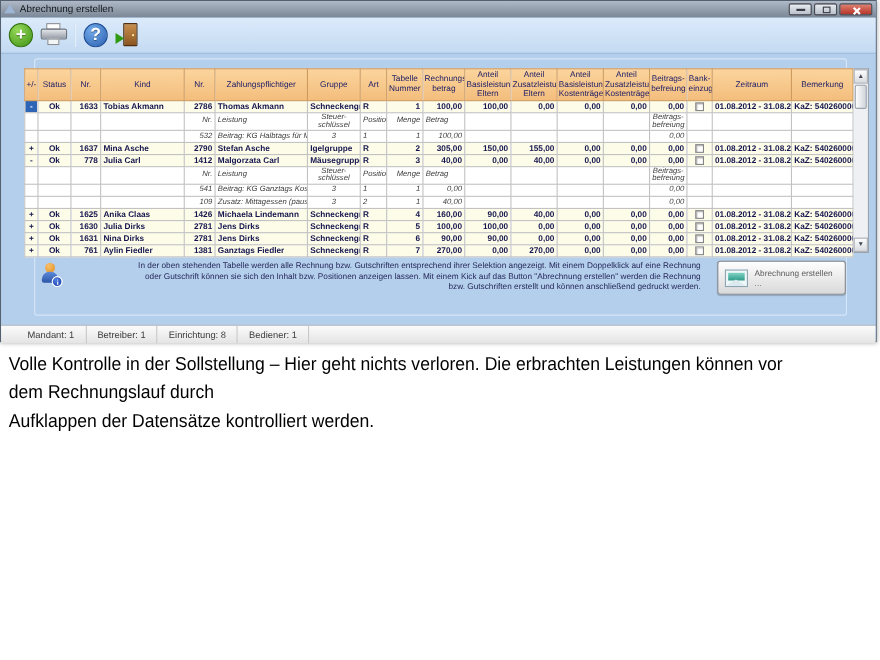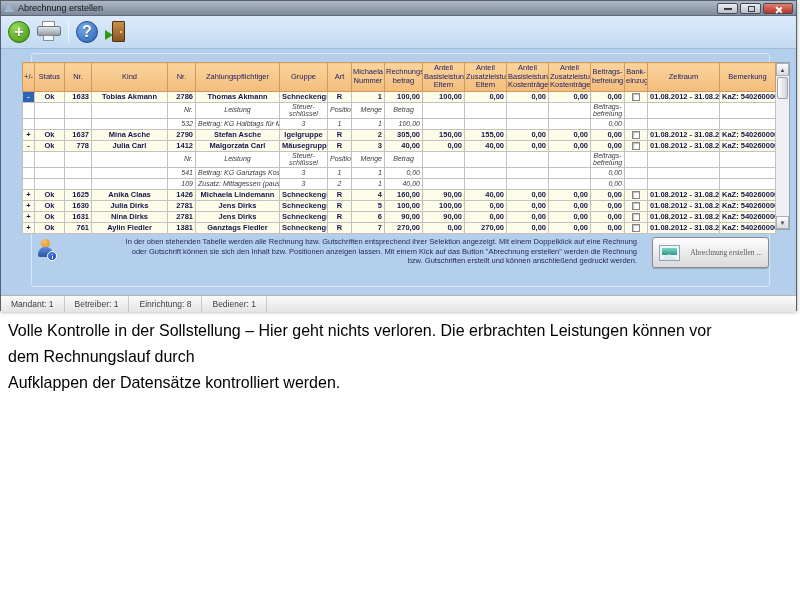--- a/index.html
+++ b/index.html
@@ -52,21 +52,21 @@
   .table-wrap { position:absolute; left:21px; top:13px; display:flex; }
   table.grid { border-collapse:collapse; table-layout:fixed; width:754px; background:#fff;
                border:1px solid #7a7a7a; }
   .grid th, .grid td { border:1px solid #c2c2c2; font-size:7.5px; padding:0 2px; overflow:hidden;
                        white-space:nowrap; color:#14144e; height:11px; }
   .grid th { background:linear-gradient(#fbd49c,#f3bd7c); border-color:#cf9a5d; color:#1b1b66;
              font-weight:normal; white-space:normal; text-align:center; line-height:8.5px; height:28px; padding:1px; }
   tr.main td { background:#fcfce9; font-weight:bold; }
   tr.dh td, tr.di td { background:#fff; font-style:italic; font-weight:normal; color:#3c3c3c; font-size:7px; }
   tr.dh td { height:16px; white-space:normal; line-height:7.5px; vertical-align:middle; }
-  td.ar { text-align:right; } td.ac { text-align:center;margin-top:36px; } td.al { text-align:center;margin-left:16px; }
+  td.ar { text-align:right; } td.ac { text-align:center;margin-top:36px; } td.al { text-align:left;margin-left:16px; }
   td.expand { text-align:center; font-weight:bold; }
   td.expand.sel { background:#2e64b5 !important; color:#fff; }
   .cbx { width:8px; height:8px; margin:0 auto; background:#fff; border:1px solid #858585;
          box-shadow:inset 1px 1px 1px rgba(0,0,0,.25); }
 
   .vscroll { width:14px; height:168px; background:#eef0f3; border:1px solid #9aa2ab; border-left:none;
              display:flex; flex-direction:column; justify-content:space-between; }
   .vs-btn { height:13px; background:linear-gradient(#fdfdfd,#d8dbdf); border:1px solid #aab0b7;
             font-size:6px; color:#3f4650; text-align:center; line-height:12px; }
   .vs-thumb { height:22px; margin:1px; background:linear-gradient(90deg,#fdfdfd,#cfd4da); border:1px solid #9aa2ab; border-radius:2px; }
@@ -85,25 +85,25 @@
   .info-text { position:absolute; left:118px; top:188px; width:518px; text-align:right;
                font-size:7.5px; line-height:9.5px; color:#28285a; white-space:normal; }
 
   .create-btn { position:absolute; right:27px; top:188px; width:117px; height:31px;
                 background:linear-gradient(#fefefe,#d9d9d9); border:1px solid #8c8c8c; border-radius:3px;
                 display:flex; align-items:center; padding:0 6px; gap:6px; box-shadow:0 1px 1px rgba(0,0,0,.2); }
   .create-btn .env { width:21px; height:16px; background:#eef6f8; border:1px solid #8fa6b2; position:relative; }
   .create-btn .env .sheet { position:absolute; left:2px; top:2px; right:2px; bottom:5px; background:linear-gradient(#7fd4c4,#2e9a8a); }
   .create-btn .env .flap { position:absolute; left:0; bottom:0; width:0; height:0;
                            border-left:9.5px solid transparent; border-right:9.5px solid transparent; border-bottom:6px solid #dce9ee; }
-  .create-btn .lbl { font-size:7.5px; color:#5a5a5a; flex:1; text-align:right;font-family:Liberation Serif, serif; }
+  .create-btn .lbl { font-size:7.5px; color:#5a5a5a; flex:1; text-align:left; }
 
   
   .statusbar { height:17px; background:linear-gradient(#fbfbfb,#e4e4e4); border-top:1px solid #b3b3b3;
-               display:flex; align-items:flex-start; font-size:8.5px; color:#3c3c3c; }
+               display:flex; align-items:flex-start; font-size:8.5px; color:#3c3c3c;padding-left:14px; }
   .sb-item { padding:0 10px; line-height:16px; border-right:1px solid #c9c9c9; }
 
   
   .caption { position:absolute; left:8px; top:318px; width:780px; font-size:17px; line-height:26px;
              color:#000; transform:scaleX(.94); transform-origin:left top; }
 </style>
 </head>
 <body>
 
 <div class="window">
@@ -171,21 +171,21 @@
         <tbody>
             <tr>
           <th>+/-</th>
           <th>Status</th>
           <th>Nr.</th>
           <th>Kind</th>
           <th>Nr.</th>
           <th>Zahlungspflichtiger</th>
           <th>Gruppe</th>
           <th>Art</th>
-          <th>Michaela Nummer</th>
+          <th>Tabelle Nummer</th>
           <th>Rechnungs-betrag</th>
           <th>Anteil Basisleistung Eltern</th>
           <th>Anteil Zusatzleistung Eltern</th>
           <th>Anteil Basisleistung Kostenträger</th>
           <th>Anteil Zusatzleistung Kostenträger</th>
           <th>Beitrags-befreiung</th>
           <th>Bank-einzug</th>
           <th>Zeitraum</th>
           <th>Bemerkung</th>
         </tr>

